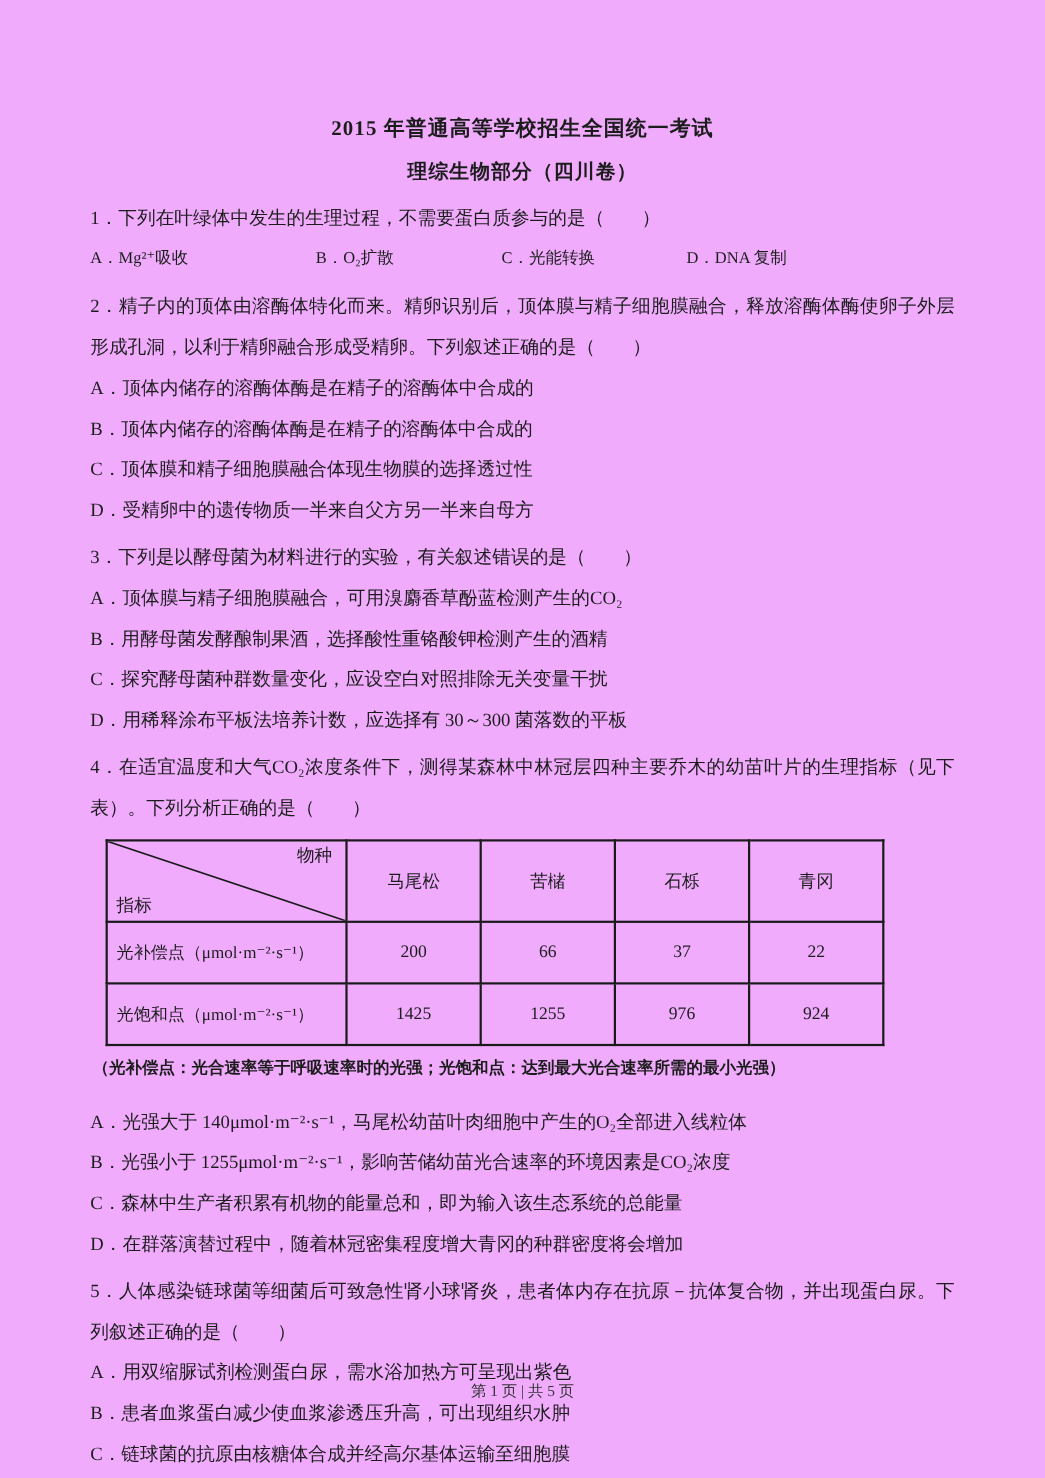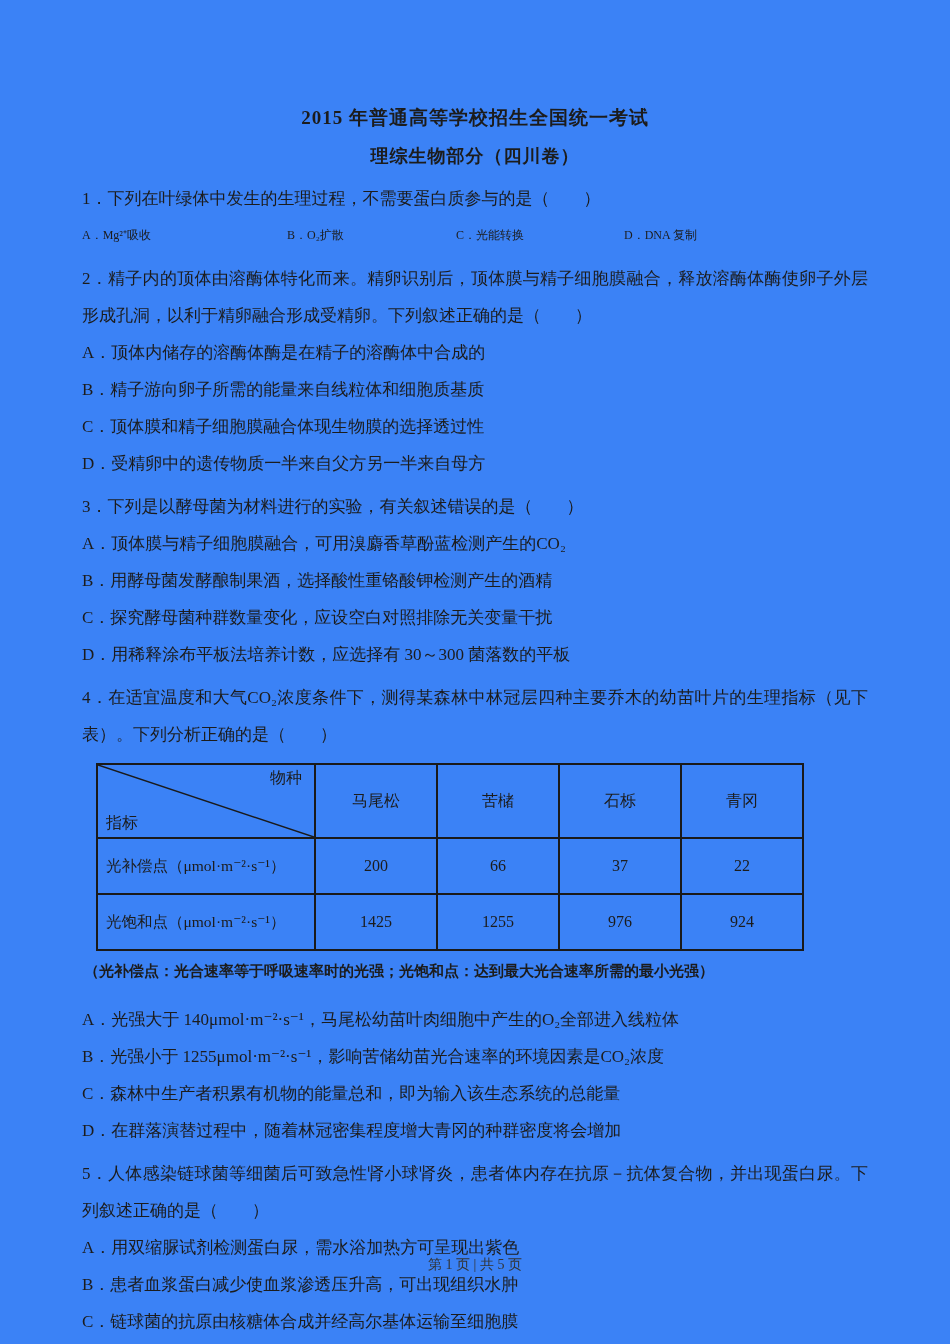--- a/index.html
+++ b/index.html
@@ -1,33 +1,33 @@
 <!DOCTYPE html>
 <html><head>
 <meta charset="utf-8">
 <style>
   html,body { margin:0; padding:0; background:#ffffff; }
   body { font-family: "Liberation Serif", "DejaVu Serif", serif; }
   .page {
     position:relative; width:950px; height:1344px;
-    background:#3b82f6; color:#1c1c1c; overflow:hidden;
+    background:#f0abfc; color:#1c1c1c; overflow:hidden;
   }
   .inner { padding:0 82px; }
 
   .title1 { margin:106px 0 0; text-align:center; font-size:19px;
             font-weight:700; line-height:24px; letter-spacing:1px; }
   .title2 { margin:14px 0 0; text-align:center; font-size:18px;
             font-weight:700; line-height:24px; letter-spacing:1px; }
 
   .q { margin:6px 0 0; }
   .q-first { margin-top:12px; }
   .stem, .optline { font-size:17px; line-height:37px; margin:0; }
   .stem-wrap { text-align:justify; }
 
-  .inline-opts { display:flex; font-size:12px; line-height:37px;font-family:Liberation Serif, serif; }
+  .inline-opts { display:flex; font-size:15px; line-height:37px; }
   .inline-opts .oA { width:205px; }
   .inline-opts .oB { width:169px; }
   .inline-opts .oC { width:168px; }
   .inline-opts .oD { flex:1; }
 
   table.spec { border-collapse:collapse; margin:10px 0 2px 14px;
                table-layout:fixed; }
   table.spec td { border:2px solid #1a1a1a; text-align:center;
                   font-size:16px; padding:10px; vertical-align:middle; }
   table.spec .colhead { width:100px; height:52px; font-weight:400; }
@@ -58,21 +58,21 @@
         <span class="oA">A．Mg²⁺吸收</span>
         <span class="oB">B．O₂扩散</span>
         <span class="oC">C．光能转换</span>
         <span class="oD">D．DNA 复制</span>
       </div>
     </section>
 
     <section class="q">
       <p class="stem stem-wrap">2．精子内的顶体由溶酶体特化而来。精卵识别后，顶体膜与精子细胞膜融合，释放溶酶体酶使卵子外层形成孔洞，以利于精卵融合形成受精卵。下列叙述正确的是（　　）</p>
       <p class="optline">A．顶体内储存的溶酶体酶是在精子的溶酶体中合成的</p>
-      <p class="optline">B．精子游向卵子所需的能量来自线粒体和细胞质基质</p>
+      <p class="optline">B．顶体内储存的溶酶体酶是在精子的溶酶体中合成的</p>
       <p class="optline">C．顶体膜和精子细胞膜融合体现生物膜的选择透过性</p>
       <p class="optline">D．受精卵中的遗传物质一半来自父方另一半来自母方</p>
     </section>
 
     <section class="q">
       <p class="stem">3．下列是以酵母菌为材料进行的实验，有关叙述错误的是（　　）</p>
       <p class="optline">A．顶体膜与精子细胞膜融合，可用溴麝香草酚蓝检测产生的CO₂</p>
       <p class="optline">B．用酵母菌发酵酿制果酒，选择酸性重铬酸钾检测产生的酒精</p>
       <p class="optline">C．探究酵母菌种群数量变化，应设空白对照排除无关变量干扰</p>
       <p class="optline">D．用稀释涂布平板法培养计数，应选择有 30～300 菌落数的平板</p>

